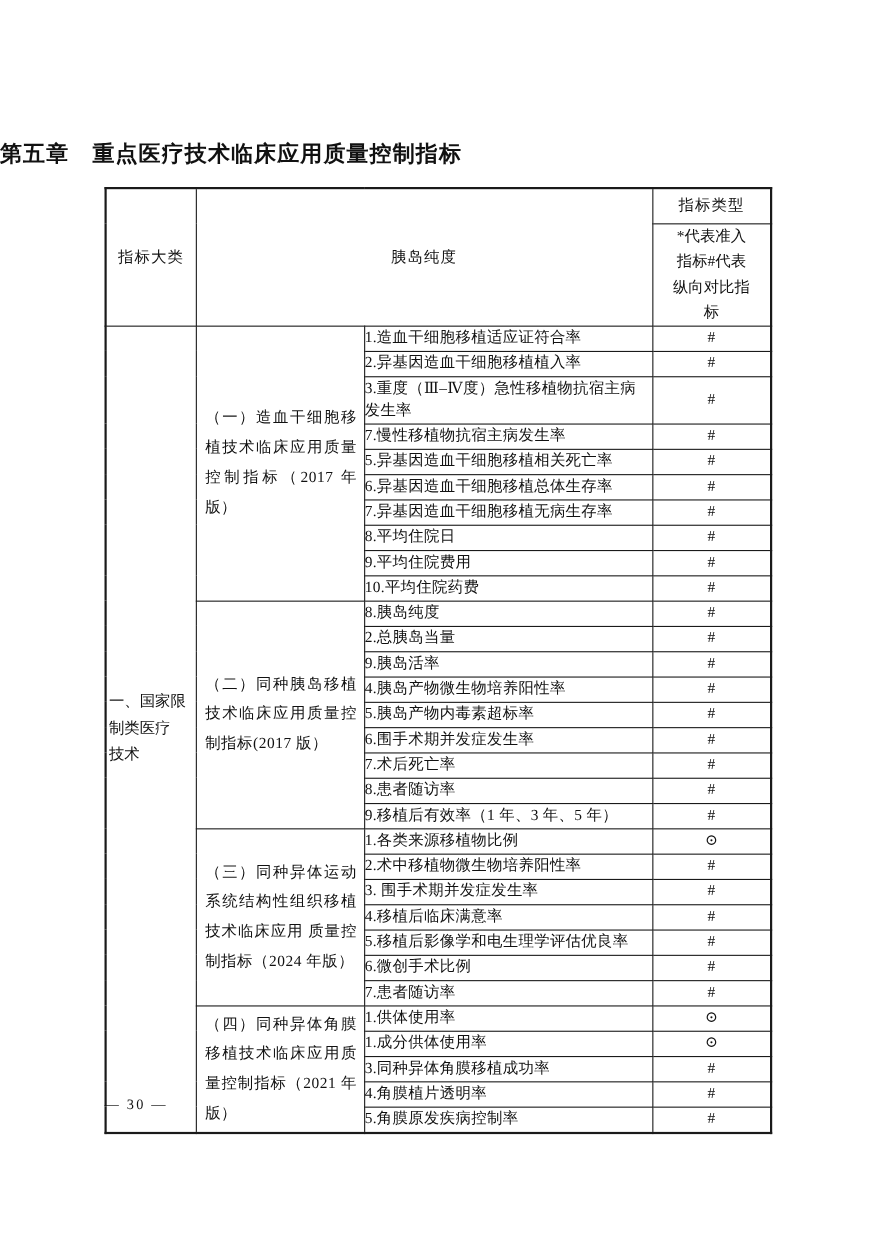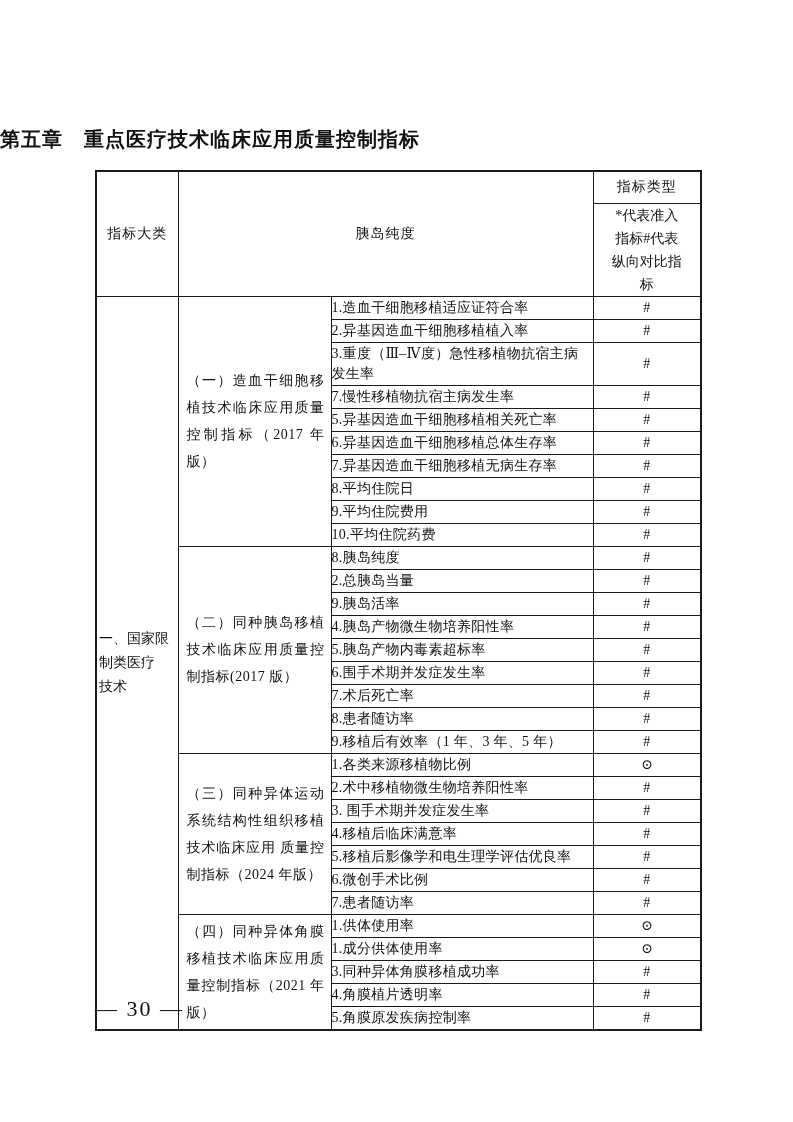--- a/index.html
+++ b/index.html
@@ -94,21 +94,21 @@
     text-align: center;
     vertical-align: middle;
     font-size: 14px;
     padding: 0;
   }
   tbody tr.data-row { height: 22.4px; }
   .page-number {
     position: absolute;
     top: 996px;
     left: 95px;
-    font-size: 22px;
+    font-size: 13px;
     letter-spacing: 2px;
     color: #111111;
     font-family: "Liberation Serif", "DejaVu Serif", serif;
   }
 </style>
 </head>
 <body>
 
 <div class="page">
 

